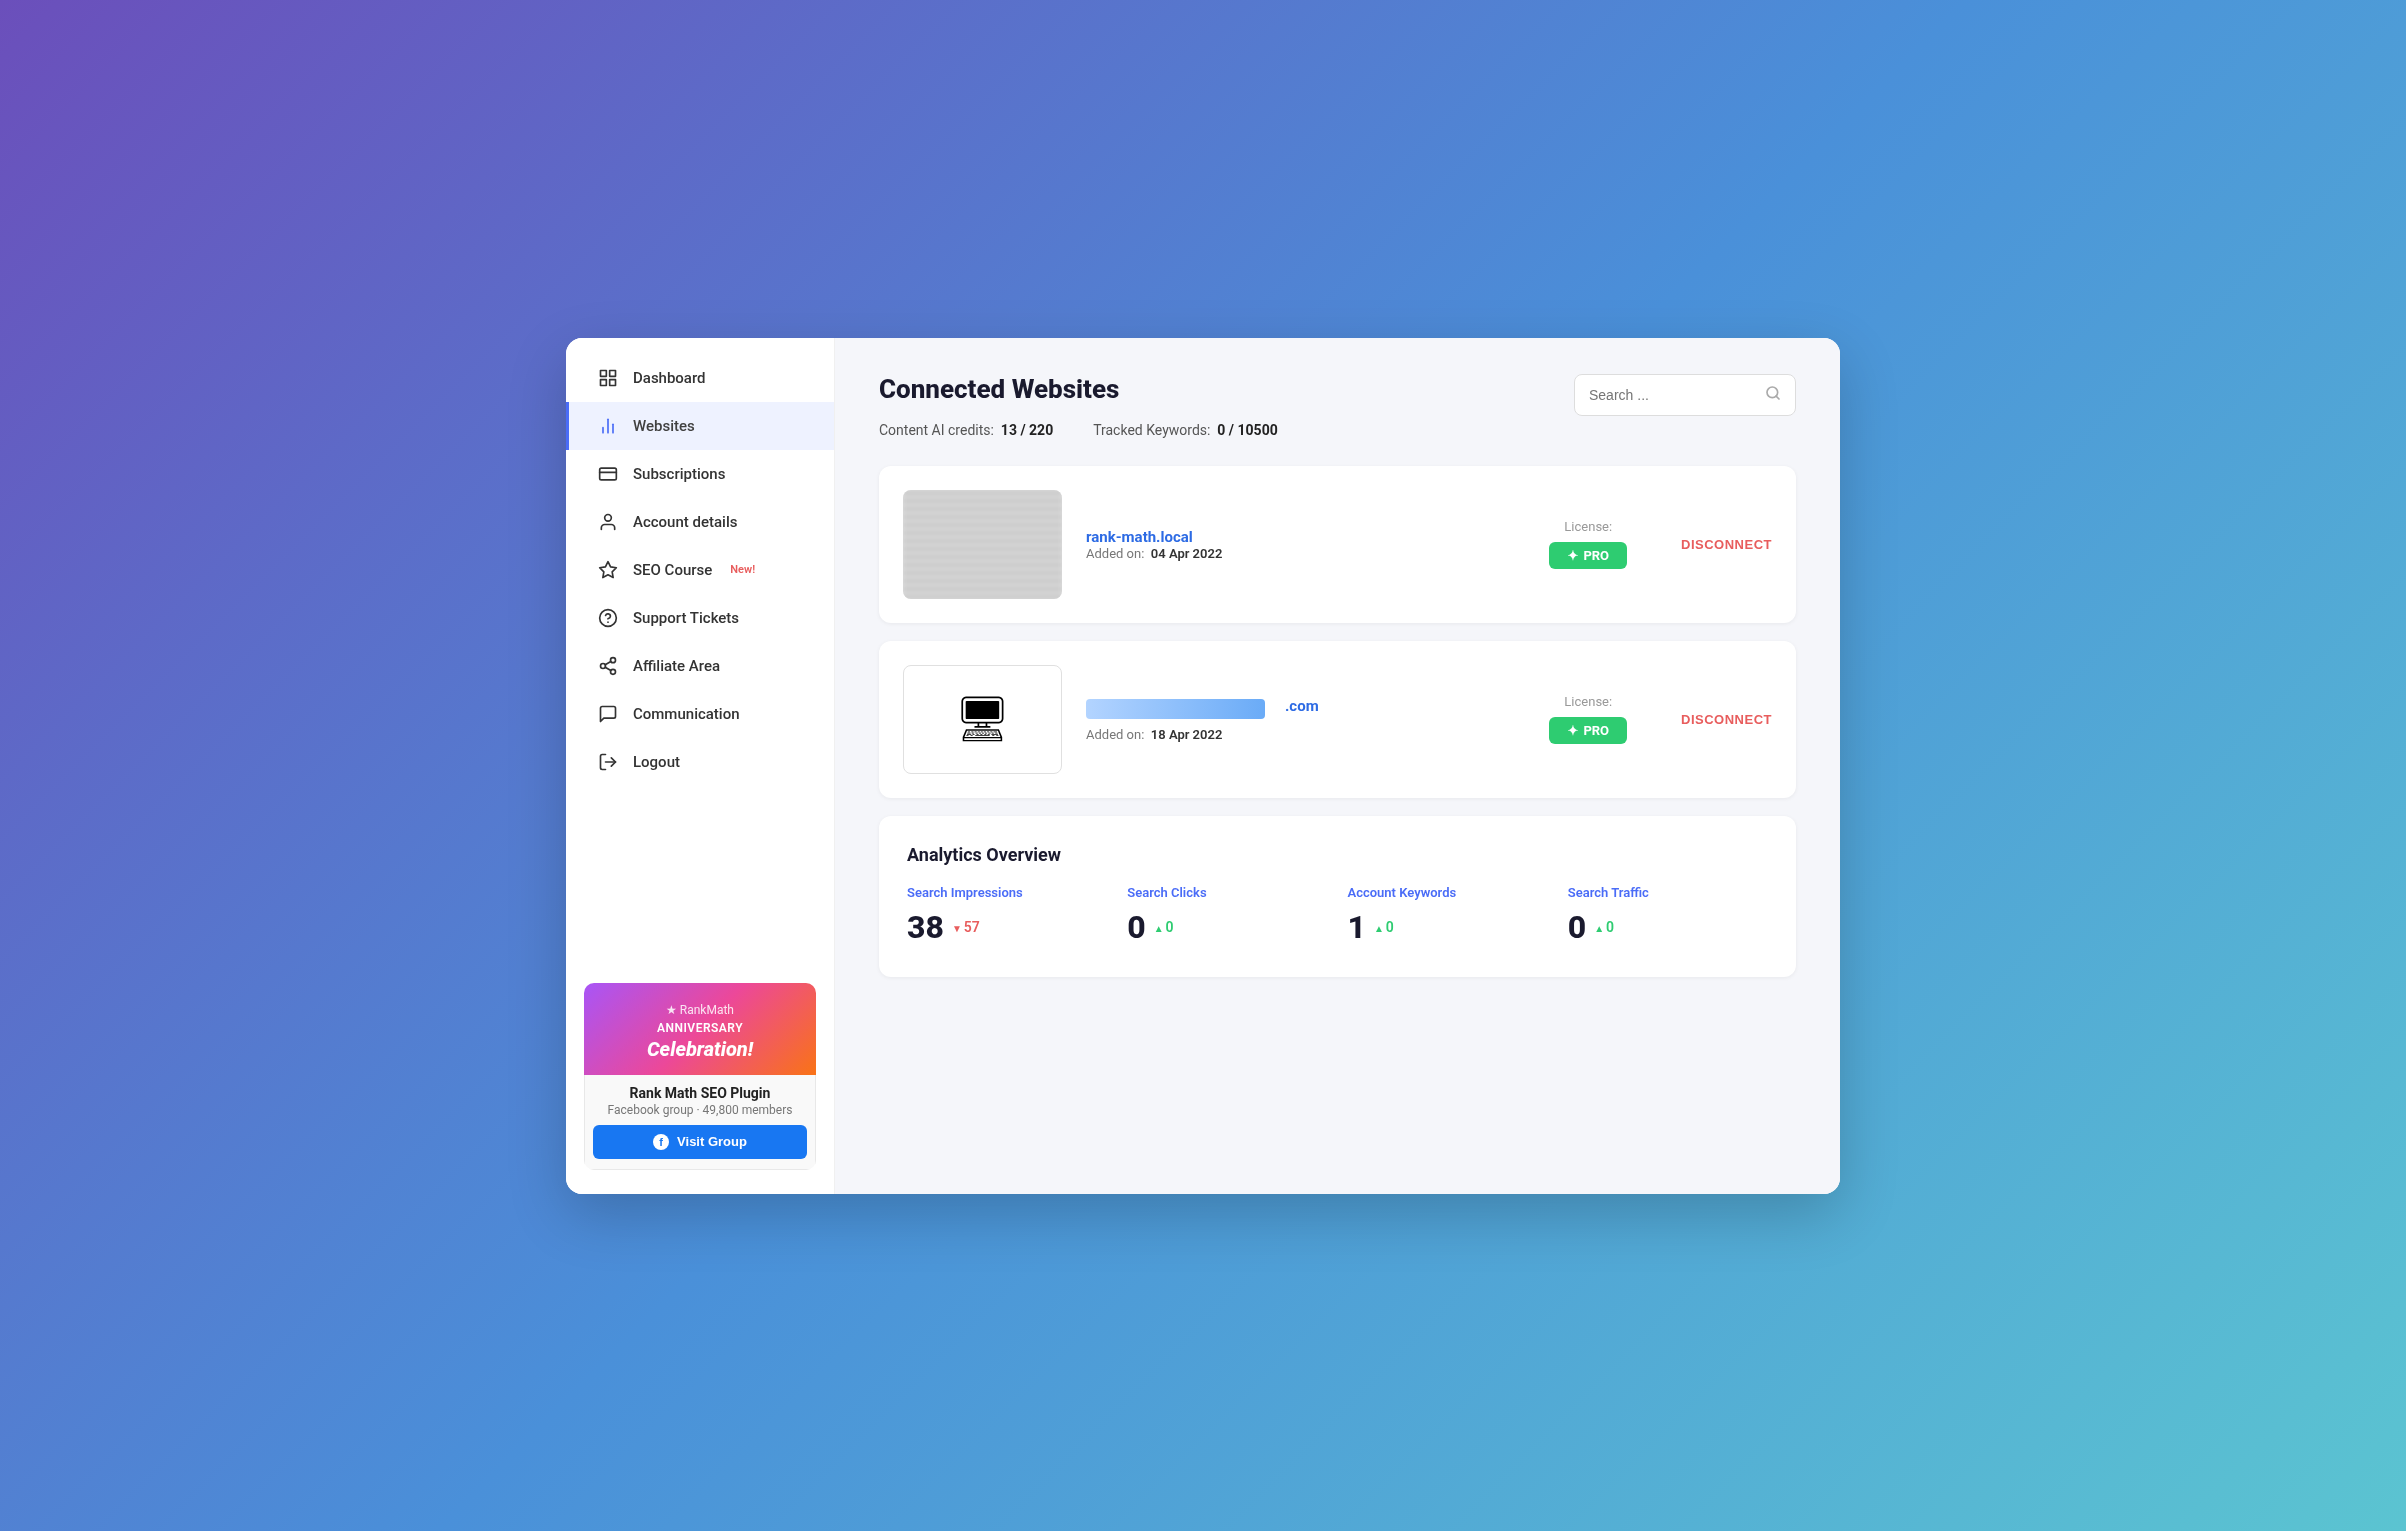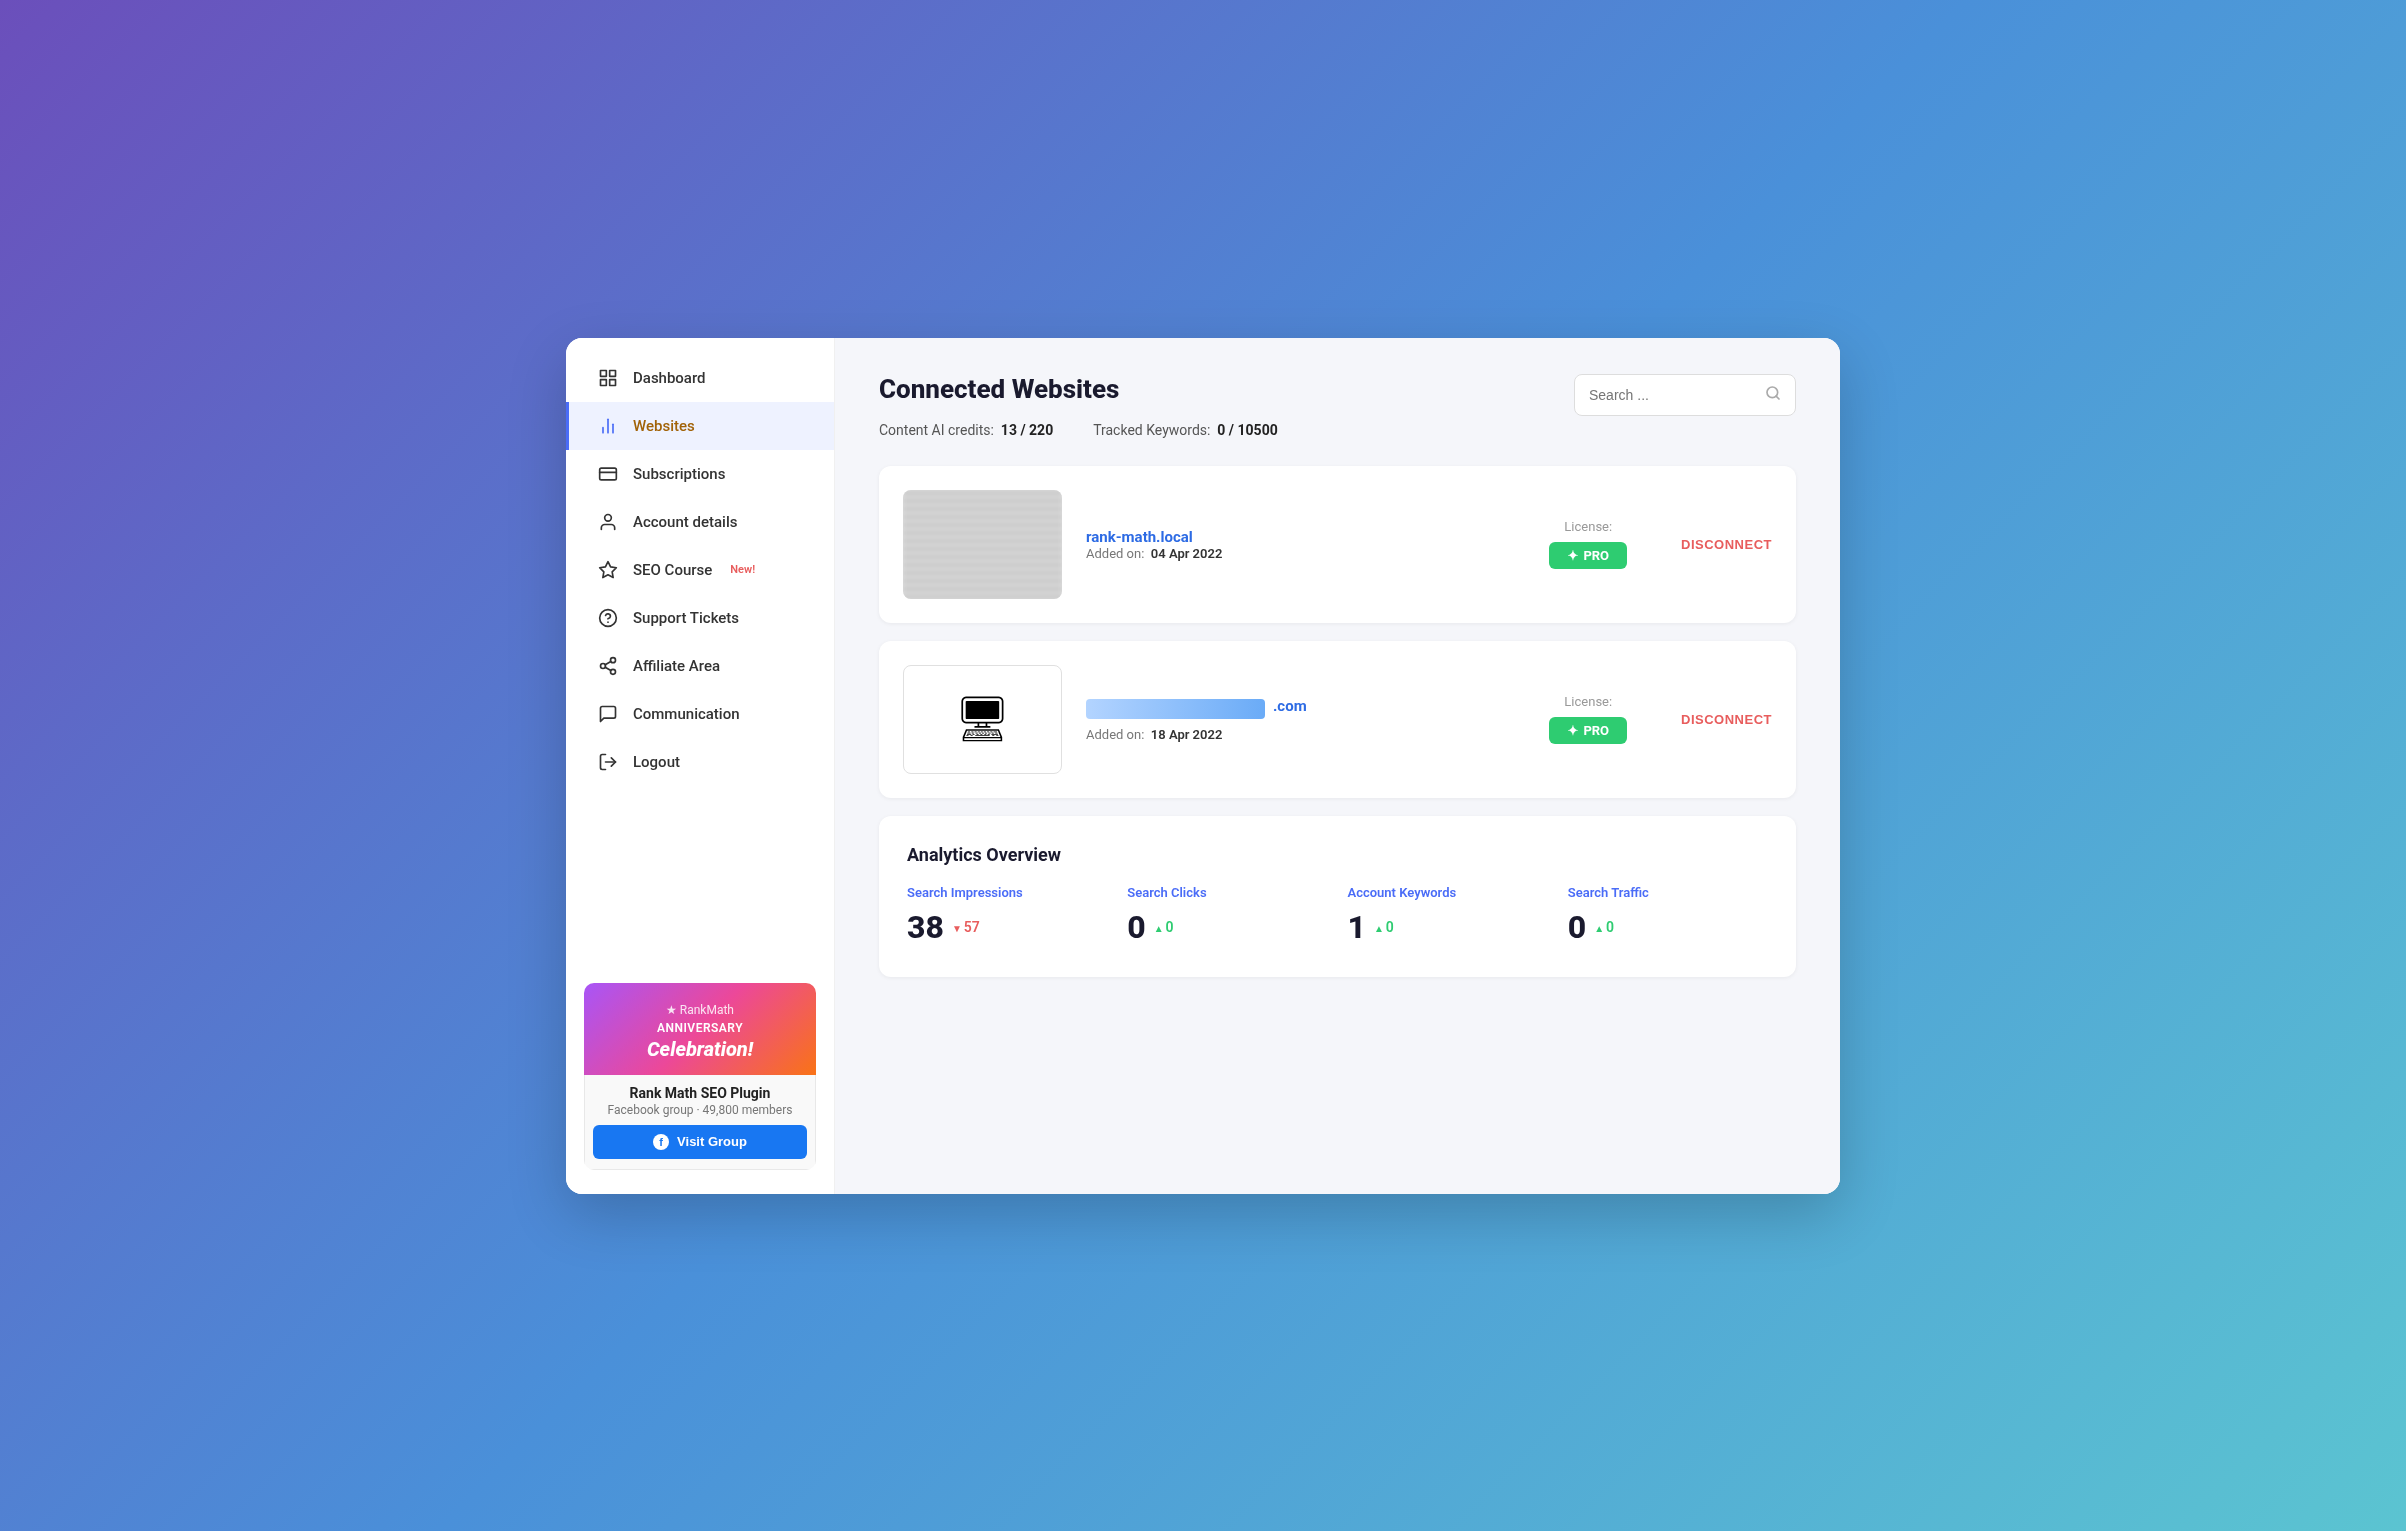--- a/index.html
+++ b/index.html
@@ -42,21 +42,21 @@
       cursor: pointer;
       color: #333;
       font-size: 15px;
       font-weight: 500;
       border-left: 3px solid transparent;
       transition: background 0.15s;
     }
     .sidebar-item.active {
       background: #eef2ff;
       border-left: 3px solid #4a6cf7;
-      color: #a16207;
+      color: #404040;
     }
     .sidebar-item .icon {
       width: 22px;
       height: 22px;
       display: flex;
       align-items: center;
       justify-content: center;
       color: inherit;
       font-size: 17px;
     }
@@ -518,21 +518,21 @@
       <button class="disconnect-btn">DISCONNECT</button>
     </div>
 
     <div class="website-card">
       <div class="website-thumbnail thumb-second">
         <div class="thumb-second-inner">
           <span class="thumb-illustration">🖥</span>
         </div>
       </div>
       <div class="website-info">
-        <div style="margin-bottom:6px; display:flex; align-items:center; gap:4px;">
+        <div style="margin-bottom:6px; display:flex; align-items:center; gap:16px;">
           <span class="website-name-blurred"></span>
           <a class="website-name" href="#">.com</a>
         </div>
         <div class="website-added">
           <span>Added on:</span>
           &nbsp;<strong>18 Apr 2022</strong>
         </div>
       </div>
       <div class="website-license">
         <span class="license-label">License:</span>

